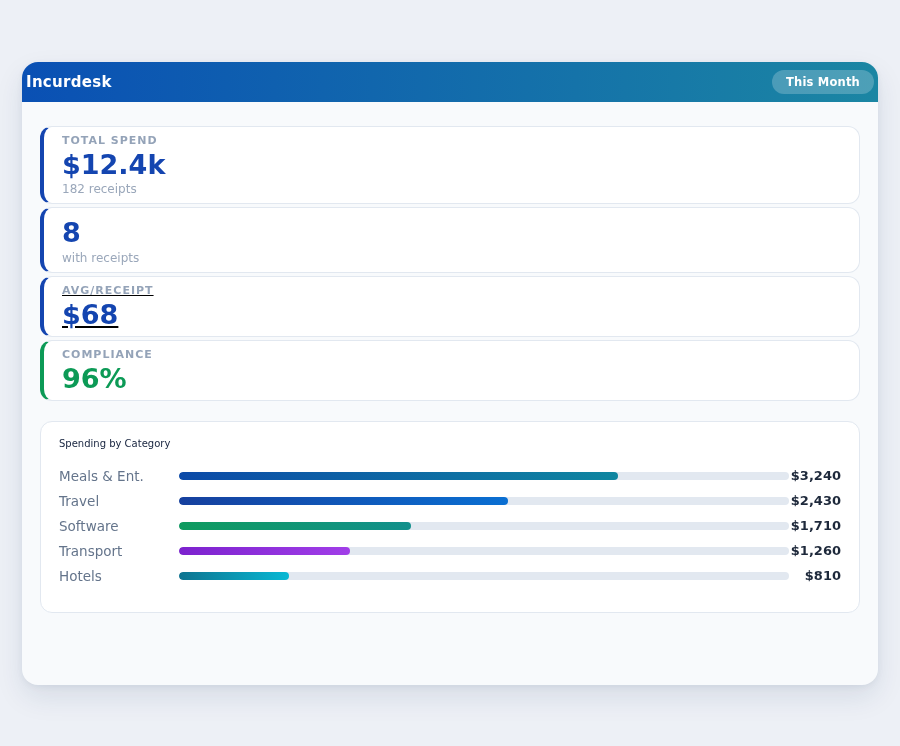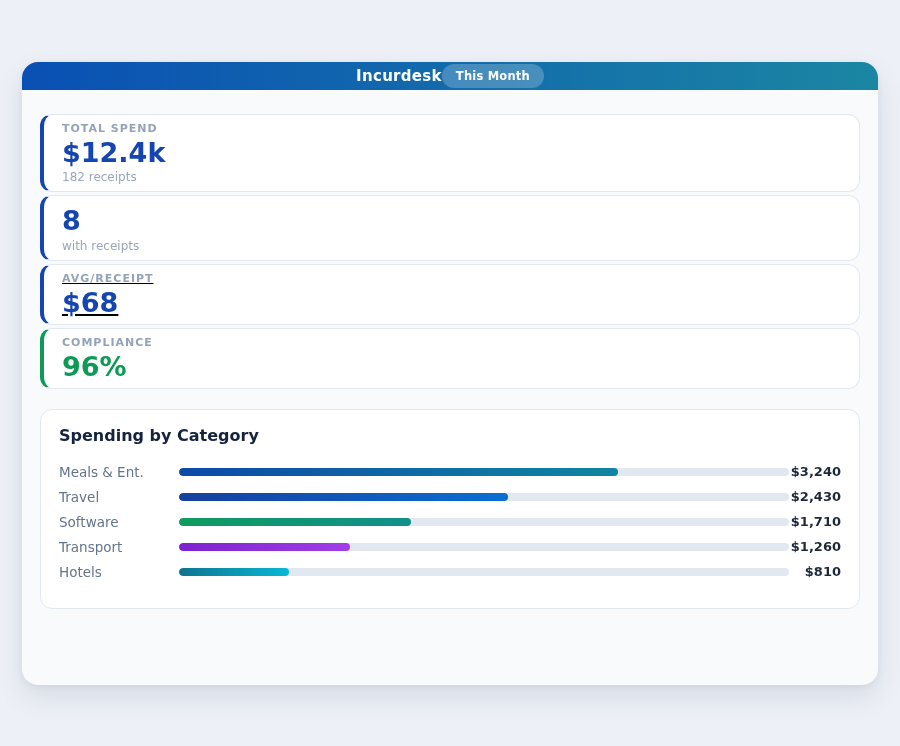--- a/index.html
+++ b/index.html
@@ -12,24 +12,24 @@
   .app-card {
     position: absolute;
     left: 22px; top: 62px;
     width: 856px; height: 623px;
     background: #f8fafc;
     border-radius: 16px;
     box-shadow: 0 12px 28px rgba(20,45,90,.10), 0 2px 6px rgba(20,45,90,.06);
     overflow: hidden;
   }
   .app-header {
-    height: 28px;
+    height: 40px;
     display: flex;
     align-items: center;
-    justify-content: center;
+    justify-content: space-between;
     padding: 0 4px;
   }
   .app-title {
     color: #ffffff;
     font-weight: bold;
     font-size: 15px;
     letter-spacing: .3px;
   }
   .period-badge {
     background: rgba(255,255,255,.22);
@@ -69,22 +69,22 @@
     margin-top: 3px;
   }
   .panel {
     margin-top: 20px;
     background: #ffffff;
     border: 1px solid #e2e8f0;
     border-radius: 12px;
     padding: 16px 18px 24px;
   }
   .panel-title {
-    font-size: 16px;
-    font-weight: bold;
+    font-size: 10px;
+    font-weight: normal;
     color: #16233e;
     margin-bottom: 14px;
   }
   .cat-row {
     display: grid;
     grid-template-columns: 120px 1fr 52px;
     align-items: center;
     height: 25px;
   }
   .cat-label { font-size: 13.5px; color: #64748b; }

